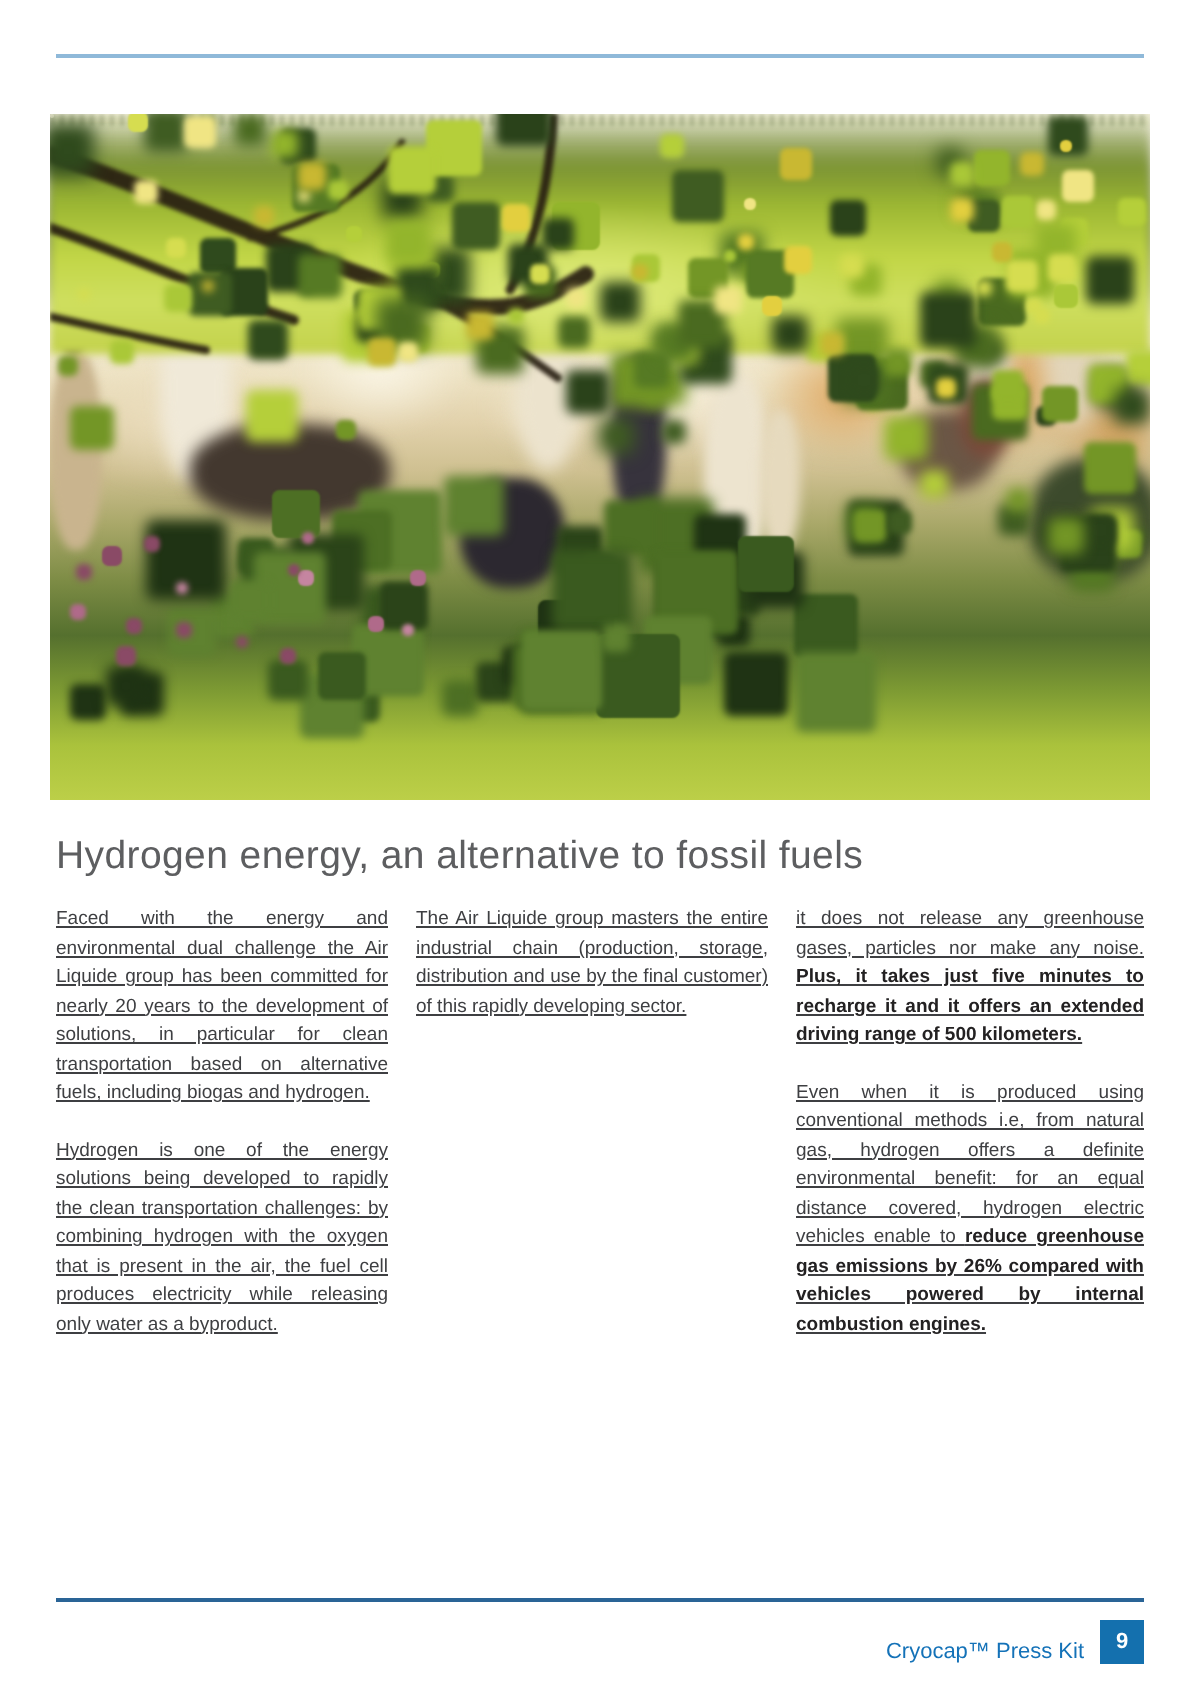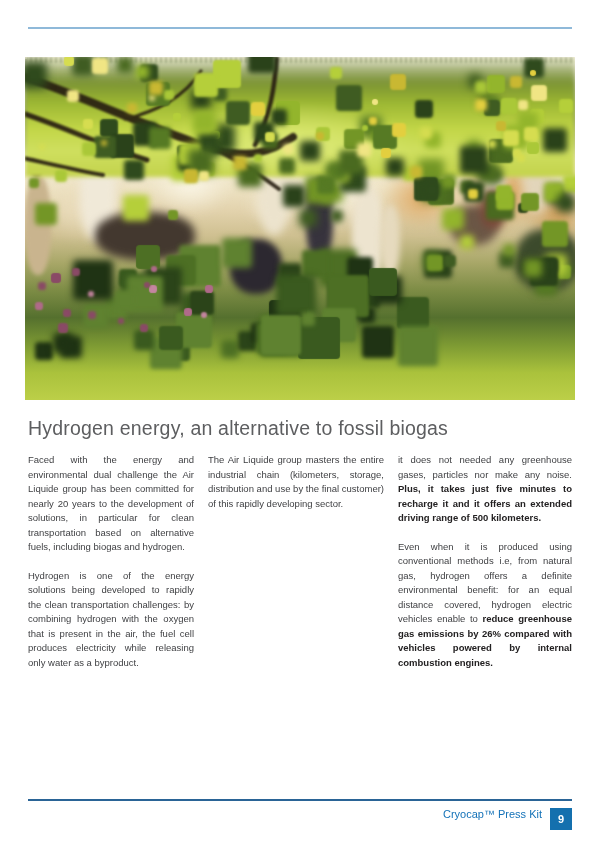--- a/index.html
+++ b/index.html
@@ -37,29 +37,29 @@
   .dot-host{position:absolute;width:2px;height:2px;border-radius:50%;}
   .blob{position:absolute;}
   svg.branches{position:absolute;inset:0;filter:blur(1.1px);}
 
   
   .headline{position:absolute;left:28px;top:417px;margin:0;width:544px;
       font-size:19.5px;font-weight:300;letter-spacing:.2px;color:#5d5e60;}
   .cols{position:absolute;left:28px;top:453px;width:544px;display:flex;
       justify-content:space-between;}
   .col{width:166px;font-size:9.5px;line-height:14.5px;color:#3e3f42;
-      text-align:justify;}
+      text-align:justify;text-decoration:underline;}
   .col:nth-child(2){width:176px;}
   .col:nth-child(3){width:174px;}
   .col p{margin:0 0 14px 0;}
   .col .b{font-weight:700;color:#232122;}
 
   
   .footer{position:absolute;left:28px;top:808px;width:544px;height:24px;
-      display:flex;align-items:flex-start;justify-content:flex-end;gap:8px;}
+      display:flex;align-items:flex-end;justify-content:flex-end;gap:8px;}
   .footer-label{font-size:11px;color:#1472b8;}
   .pagenum{display:flex;align-items:center;justify-content:center;
       width:22px;height:22px;background:#1470ae;color:#ffffff;
       font-size:11px;font-weight:700;}
 </style>
 </head>
 <body>
 
 <div class="page">
 
@@ -106,32 +106,32 @@
       </g>
     </svg>
     <div id="leafA">
         <div class="dot-host" style="box-shadow: rgb(115, 150, 38) 20px 156px 5px 10px, rgb(63, 92, 34) 79px 89px 3px 10px, rgb(147, 181, 44) 478px 135px 3px 7px, rgb(63, 92, 34) 323px 40px 3px 12px, rgb(42, 66, 26) 96px 88px 2px 11px, rgb(42, 66, 26) 448px 102px 6px 13px, rgb(47, 74, 29) 406px 132px 4px 7px, rgb(42, 66, 26) 253px 59px 5px 7px, rgb(63, 92, 34) 466px 50px 2px 7px, rgb(47, 74, 29) 448px 134px 4px 9px, rgb(42, 66, 26) 529px 82px 6px 11px, rgb(74, 106, 32) 175px 104px 9px 12px, rgb(47, 74, 29) 540px 145px 8px 8px, rgb(42, 66, 26) 369px 109px 7px 8px, rgb(147, 181, 44) 502px 64px 7px 9px, rgb(74, 106, 32) 78px 1px 9px 3px, rgb(42, 66, 26) 284px 93px 7px 9px, rgb(74, 106, 32) 325px 104px 6px 11px, rgb(115, 150, 38) 328px 81px 2px 9px, rgb(42, 66, 26) 268px 138px 6px 10px, rgb(147, 181, 44) 479px 143px 3px 8px, rgb(147, 181, 44) 528px 134px 5px 9px, rgb(47, 74, 29) 83px 70px 2px 8px, rgb(47, 74, 29) 8px 17px 9px 12px, rgb(86, 122, 36) 134px 80px 4px 10px, rgb(115, 150, 38) 507px 210px 7px 8px, rgb(86, 122, 36) 359px 79px 2px 11px, rgb(42, 66, 26) 524px 207px 4px 7px, rgb(42, 66, 26) 119px 76px 4px 11px, rgb(42, 66, 26) 398px 51px 3px 8px, rgb(181, 207, 58) 546px 126px 4px 8px, rgb(115, 150, 38) 483px 192px 7px 5px, rgb(181, 207, 58) 511px 58px 2px 6px, rgb(181, 207, 58) 540px 48px 2px 6px, rgb(42, 66, 26) 518px 214px 3px 13px, rgb(147, 181, 44) 178px 63px 7px 10px, rgb(115, 150, 38) 448px 89px 8px 6px, rgb(42, 66, 26) 238px 74px 5px 9px, rgb(115, 150, 38) 423px 123px 5px 6px, rgb(115, 150, 38) 529px 176px 3px 12px, rgb(42, 66, 26) 501px 209px 8px 6px, rgb(47, 74, 29) 400px 131px 2px 11px, rgb(181, 207, 58) 441px 184px 7px 6px, rgb(115, 150, 38) 147px 157px 2px 4px, rgb(115, 150, 38) 504px 144px 2px 8px, rgb(181, 207, 58) 180px 27px 3px 11px, rgb(86, 122, 36) 406px 133px 8px 10px, rgb(42, 66, 26) 497px 150px 2px 4px, rgb(115, 150, 38) 350px 78px 5px 4px, rgb(63, 92, 34) 424px 203px 3px 5px, rgb(115, 150, 38) 405px 114px 8px 12px, rgb(147, 181, 44) 470px 26px 2px 8px, rgb(47, 74, 29) 508px 10px 4px 9px, rgb(74, 106, 32) 441px 129px 4px 6px, rgb(181, 207, 58) 530px 207px 8px 10px, rgb(86, 122, 36) 466px 46px 6px 7px, rgb(181, 207, 58) 164px 96px 4px 10px, rgb(74, 106, 32) 244px 83px 4px 7px, rgb(47, 74, 29) 183px 86px 6px 10px, rgb(86, 122, 36) 312px 114px 7px 8px, rgb(115, 150, 38) 409px 205px 3px 7px, rgb(63, 92, 34) 282px 160px 9px 8px, rgb(63, 92, 34) 57px 7px 7px 10px, rgb(42, 66, 26) 159px 106px 5px 6px, rgb(181, 207, 58) 182px 111px 2px 6px, rgb(181, 207, 58) 180px 73px 8px 10px, rgb(147, 181, 44) 490px 79px 6px 11px, rgb(74, 106, 32) 462px 115px 8px 10px, rgb(63, 92, 34) 449px 23px 9px 6px, rgb(86, 122, 36) 406px 203px 8px 8px, rgb(47, 74, 29) 108px 112px 4px 9px, rgb(181, 207, 58) 310px 15px 3px 5px, rgb(42, 66, 26) 236px 1px 5px 13px, rgb(181, 207, 58) 384px 116px 4px 6px, rgb(63, 92, 34) 481px 202px 6px 7px, rgb(86, 122, 36) 132px 36px 2px 11px, rgb(181, 207, 58) 110px 150px 6px 12px, rgb(115, 150, 38) 402px 135px 4px 5px, rgb(181, 207, 58) 151px 59px 1px 3px, rgb(74, 106, 32) 99px 7px 7px 7px, rgb(74, 106, 32) 474px 148px 4px 13px, rgb(86, 122, 36) 520px 227px 7px 10px, rgb(147, 181, 44) 262px 55px 1px 11px, rgb(86, 122, 36) 345px 69px 8px 10px, rgb(115, 150, 38) 190px 77px 1px 3px, rgb(74, 106, 32) 224px 117px 7px 11px, rgb(42, 66, 26) 531px 137px 9px 8px, rgb(86, 122, 36) 300px 127px 4px 8px, rgb(181, 207, 58) 316px 117px 7px 6px, rgb(74, 106, 32) 475px 93px 2px 11px, rgb(147, 181, 44) 427px 161px 7px 10px, rgb(63, 92, 34) 311px 158px 6px 5px, rgb(147, 181, 44) 407px 82px 6px 7px, rgb(74, 106, 32) 415px 134px 2px 12px, rgb(63, 92, 34) 212px 55px 3px 11px, rgb(181, 207, 58) 201px 16px 2px 13px, rgb(47, 74, 29) 327px 121px 6px 12px, rgb(63, 92, 34) 194px 36px 4px 6px, rgb(181, 207, 58) 158px 110px 6px 12px, rgb(147, 181, 44) 116px 14px 6px 6px, rgb(181, 207, 58) 411px 142px 5px 4px, rgb(42, 66, 26) 412px 206px 5px 13px, rgb(63, 92, 34) 470px 117px 7px 5px, rgb(74, 106, 32) 261px 108px 5px 7px, rgb(74, 106, 32) 459px 43px 9px 5px, rgb(47, 74, 29) 163px 99px 2px 11px, rgb(115, 150, 38) 293px 132px 7px 13px, rgb(47, 74, 29) 123px 15px 3px 8px, rgb(42, 66, 26) 175px 42px 9px 9px, rgb(115, 150, 38) 306px 134px 8px 10px, rgb(115, 150, 38) 538px 214px 2px 6px, rgb(115, 150, 38) 8px 125px 3px 4px, rgb(86, 122, 36) 308px 113px 9px 7px, rgb(47, 74, 29) 195px 80px 8px 13px, rgb(63, 92, 34) 543px 210px 5px 3px;"></div>
       </div>
     <div id="leafB">
         <div class="dot-host" style="box-shadow: rgb(170, 200, 56) 143px 37px 3px 4px, rgb(227, 207, 63) 373px 72px 2px 6px, rgb(201, 184, 50) 372px 24px 2px 7px, rgb(201, 184, 50) 294px 78px 3px 3px, rgb(201, 184, 50) 214px 105px 4px 6px, rgb(201, 184, 50) 106px 50px 4px 4px, rgb(170, 200, 56) 297px 76px 2px 6px, rgb(214, 221, 80) 495px 100px 3px 3px, rgb(227, 207, 63) 232px 51px 2px 6px, rgb(227, 207, 63) 507px 15px 1px 2px, rgb(170, 200, 56) 483px 48px 2px 7px, rgb(240, 229, 132) 349px 44px 1px 2px, rgb(201, 184, 50) 475px 68px 2px 4px, rgb(227, 207, 63) 347px 63px 3px 3px, rgb(240, 229, 132) 178px 118px 3px 4px, rgb(170, 200, 56) 63px 91px 3px 6px, rgb(214, 221, 80) 16px 89px 4px 2px, rgb(227, 207, 63) 455px 47px 4px 5px, rgb(214, 221, 80) 400px 75px 5px 5px, rgb(201, 184, 50) 390px 114px 4px 5px, rgb(214, 221, 80) 505px 76px 3px 6px, rgb(201, 184, 50) 78px 85px 4px 2px, rgb(227, 207, 63) 360px 95px 1px 4px, rgb(170, 200, 56) 339px 70px 2px 2px, rgb(227, 207, 63) 447px 136px 3px 4px, rgb(240, 229, 132) 47px 38px 3px 5px, rgb(240, 229, 132) 262px 91px 4px 4px, rgb(240, 229, 132) 497px 47px 3px 4px, rgb(240, 229, 132) 338px 92px 4px 6px, rgb(170, 200, 56) 232px 100px 3px 3px, rgb(214, 221, 80) 485px 80px 3px 7px, rgb(240, 229, 132) 513px 35px 2px 7px, rgb(170, 200, 56) 507px 90px 1px 5px, rgb(201, 184, 50) 165px 118px 3px 6px, rgb(170, 200, 56) 455px 29px 4px 5px, rgb(214, 221, 80) 491px 95px 3px 3px, rgb(201, 184, 50) 130px 30px 4px 6px, rgb(170, 200, 56) 35px 118px 3px 5px, rgb(240, 229, 132) 126px 40px 4px 2px, rgb(214, 221, 80) 43px 3px 1px 4px, rgb(214, 221, 80) 62px 66px 2px 4px, rgb(240, 229, 132) 74px 8px 3px 7px, rgb(214, 221, 80) 244px 79px 2px 4px, rgb(201, 184, 50) 490px 24px 3px 5px, rgb(214, 221, 80) 466px 86px 4px 3px;"></div>
       </div>
   </figure>
 
-  <h1 class="headline">Hydrogen energy, an alternative to fossil biogas</h1>
+  <h1 class="headline">Hydrogen energy, an alternative to fossil fuels</h1>
 
   <div class="cols">
     <div class="col">
         <p><span>Faced with the energy and environmental dual challenge the Air Liquide group has been committed for nearly 20 years to the development of solutions, in particular for clean transportation based on alternative fuels, including biogas and hydrogen.</span></p>
         <p><span>Hydrogen is one of the energy solutions being developed to rapidly the clean transportation challenges: by combining hydrogen with the oxygen that is present in the air, the fuel cell produces electricity while releasing only water as a byproduct.</span></p>
       </div>
     <div class="col">
-        <p><span>The Air Liquide group masters the entire industrial chain (kilometers, storage, distribution and use by the final customer) of this rapidly developing sector.</span></p>
+        <p><span>The Air Liquide group masters the entire industrial chain (production, storage, distribution and use by the final customer) of this rapidly developing sector.</span></p>
       </div>
     <div class="col">
-        <p><span>it does not needed any greenhouse gases, particles nor make any noise. </span><span class="b">Plus, it takes just five minutes to recharge it and it offers an extended driving range of 500 kilometers.</span></p>
+        <p><span>it does not release any greenhouse gases, particles nor make any noise. </span><span class="b">Plus, it takes just five minutes to recharge it and it offers an extended driving range of 500 kilometers.</span></p>
         <p><span>Even when it is produced using conventional methods i.e, from natural gas, hydrogen offers a definite environmental benefit: for an equal distance covered, hydrogen electric vehicles enable to </span><span class="b">reduce greenhouse gas emissions by 26% compared with vehicles powered by internal combustion engines.</span></p>
       </div>
   </div>
 
   <div class="rule bottom"></div>
 
   <div class="footer">
     <span class="footer-label">Cryocap™ Press Kit</span>
     <span class="pagenum">9</span>
   </div>

